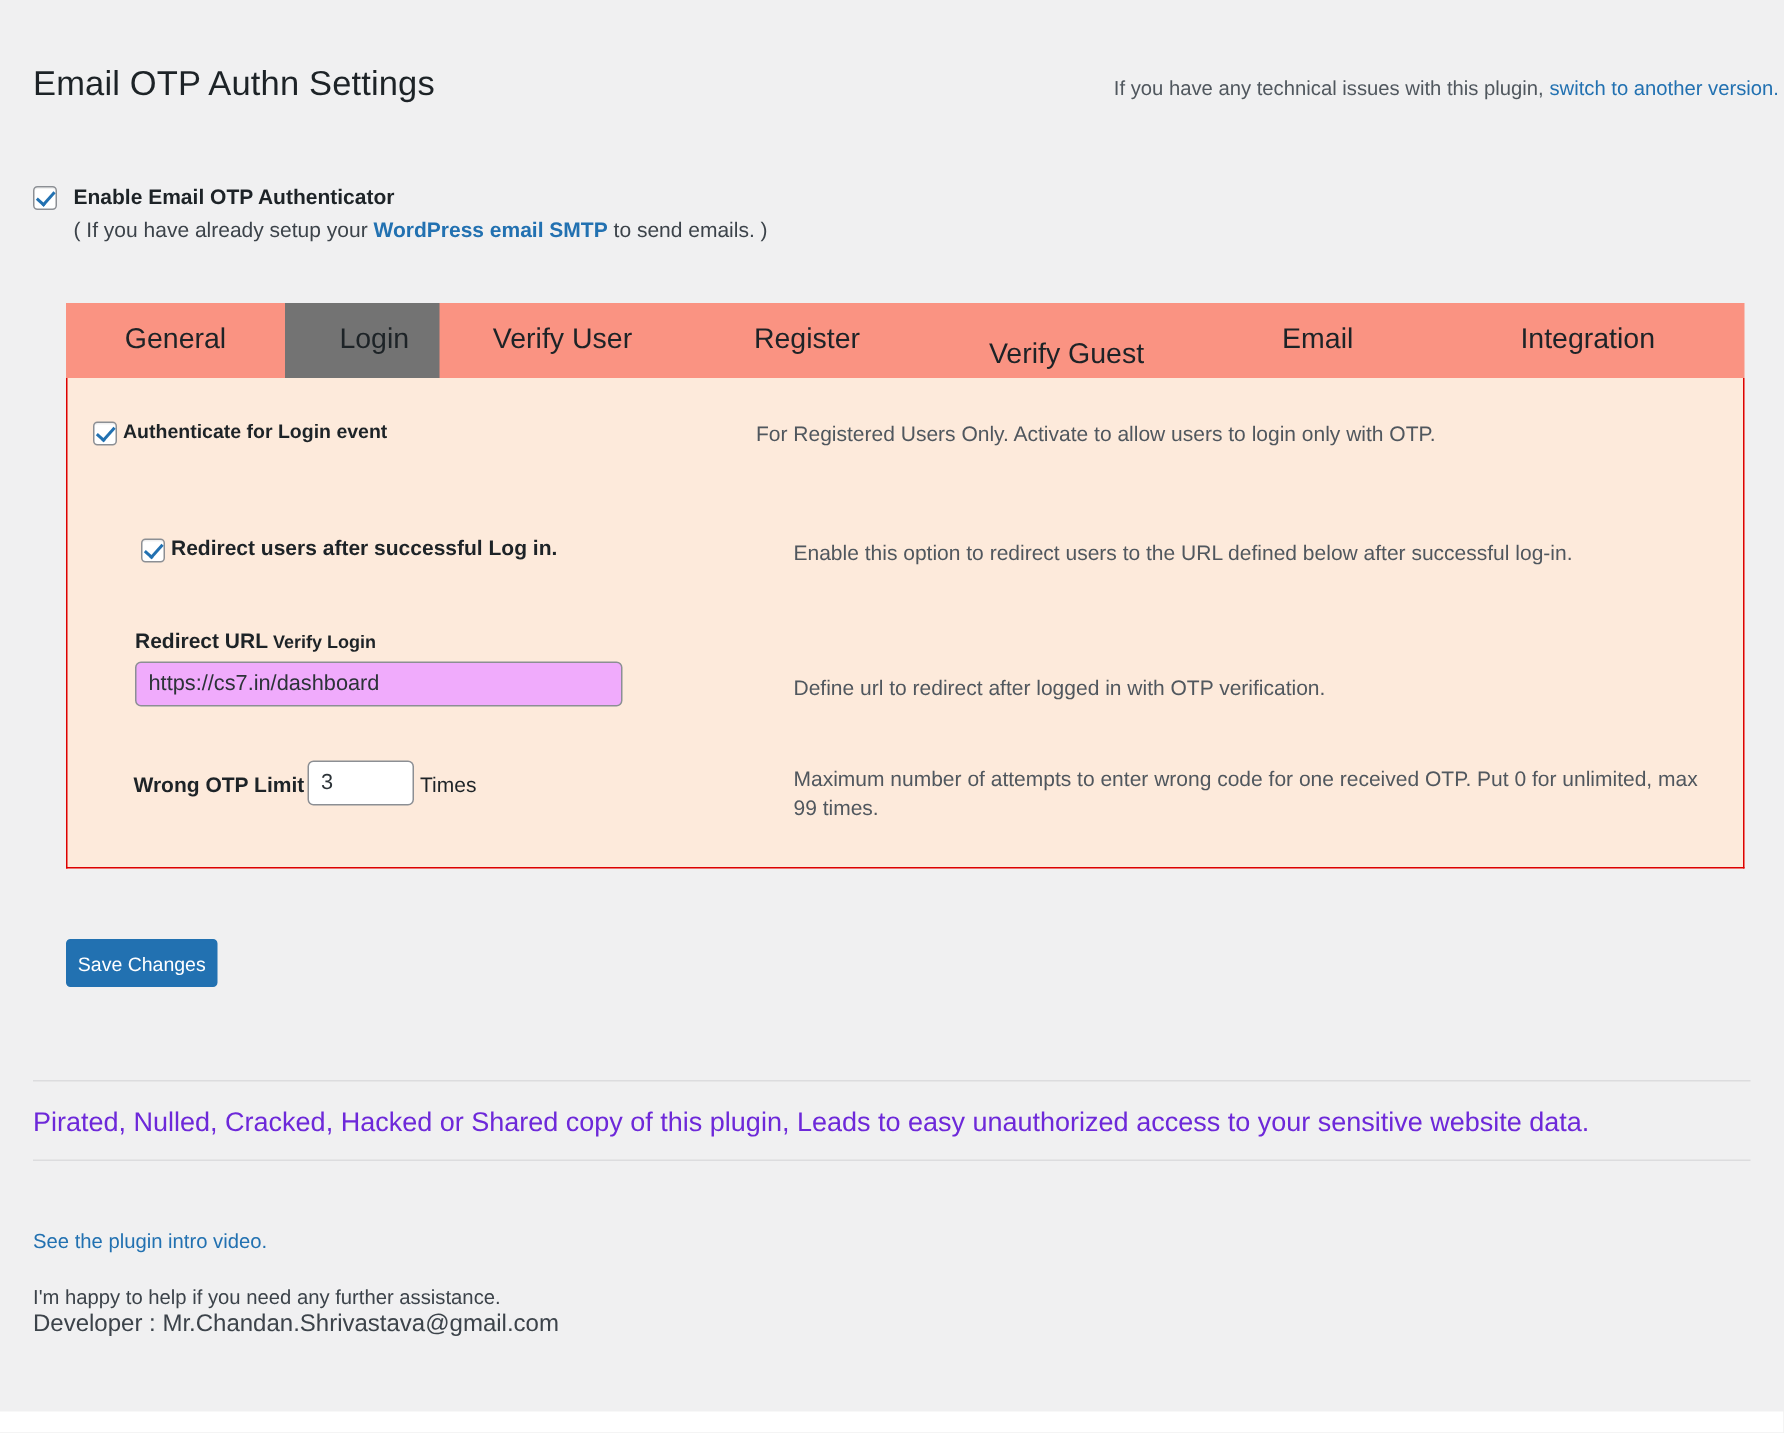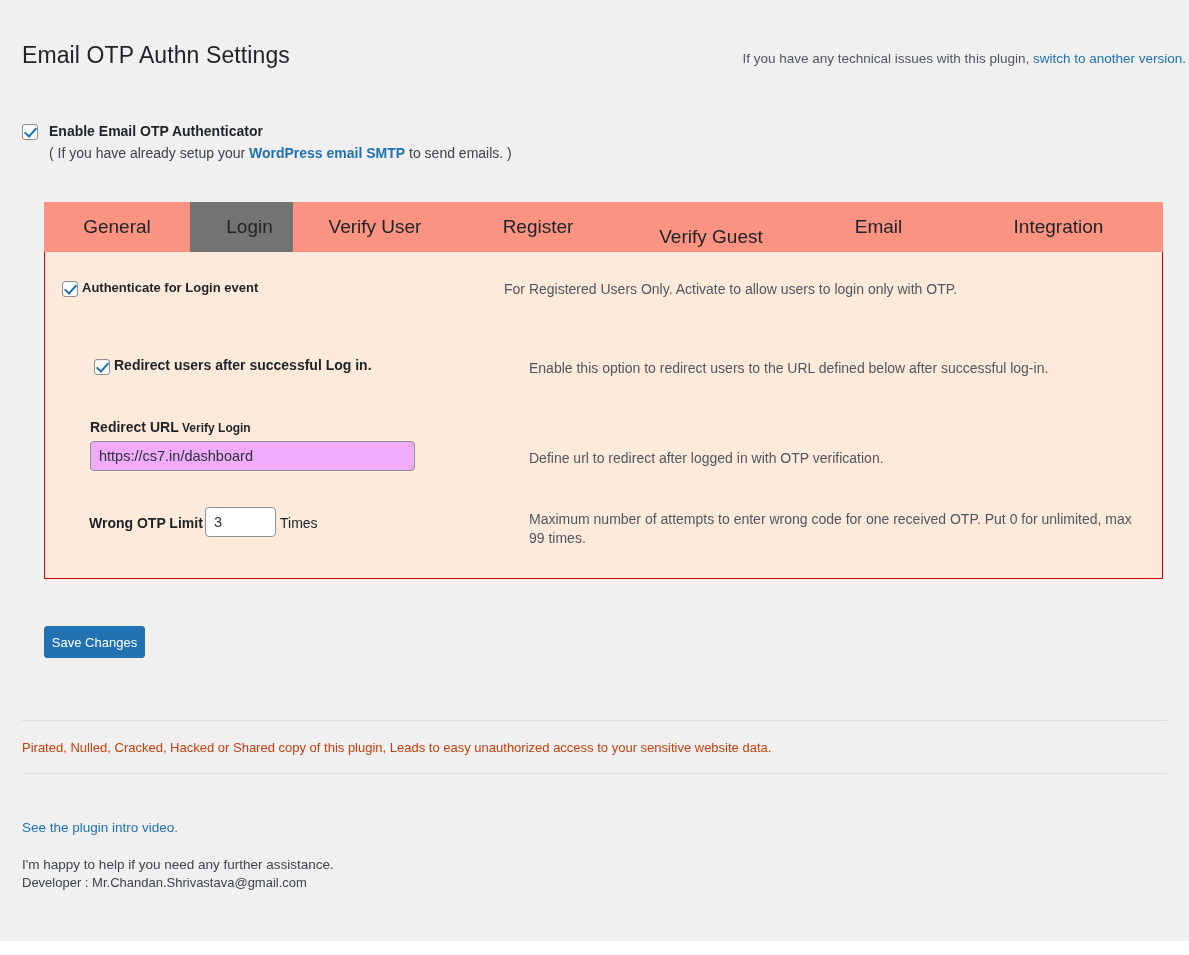--- a/index.html
+++ b/index.html
@@ -253,22 +253,22 @@
   .divider {
     position: absolute;
     left: 22px; top: 720px;
     width: 1145px;
     height: 1px;
     background: #dcdcde;
   }
   .warning {
     position: absolute;
     left: 22px; top: 739px;
-    font-size: 13px;
-    color: #c2410c;
+    font-size: 18px;
+    color: #6d28d9;
     line-height: 18px;
   }
   .divider2 {
     position: absolute;
     left: 22px; top: 773px;
     width: 1145px;
     height: 1px;
     background: #dcdcde;
   }
   
@@ -286,21 +286,21 @@
   .footer-help {
     position: absolute;
     left: 22px; top: 856px;
     font-size: 13.5px;
     color: #3c434a;
     line-height: 18px;
   }
   .footer-dev {
     position: absolute;
     left: 22px; top: 874px;
-    font-size: 13px;
+    font-size: 16px;
     color: #3c434a;
     line-height: 18px;
   }
   .bottom-strip {
     position: absolute;
     left: 0; top: 941px;
     width: 1189px;
     height: 14px;
     background: #ffffff;
   }

